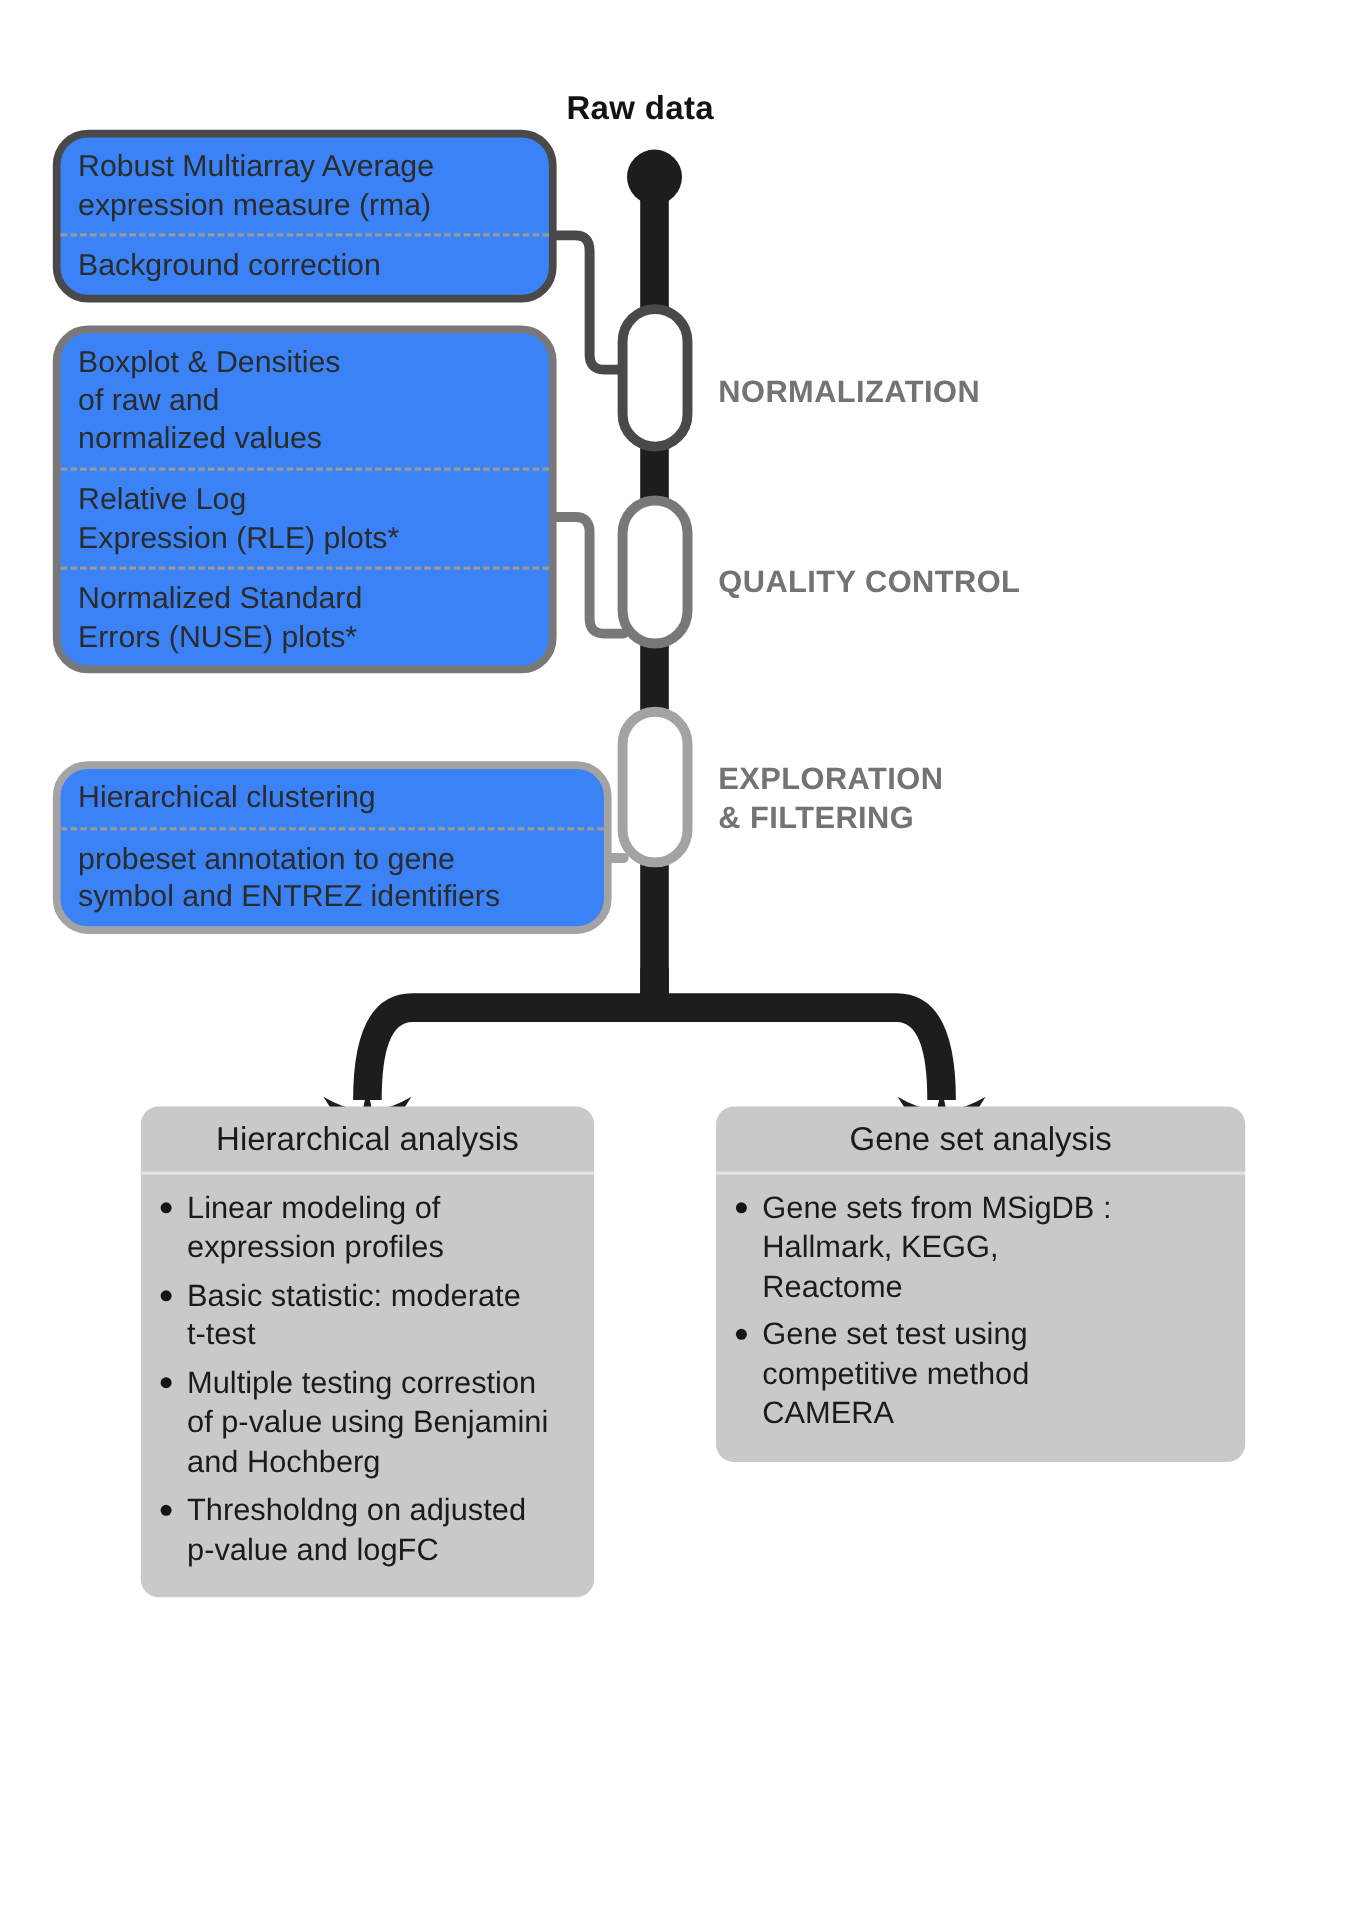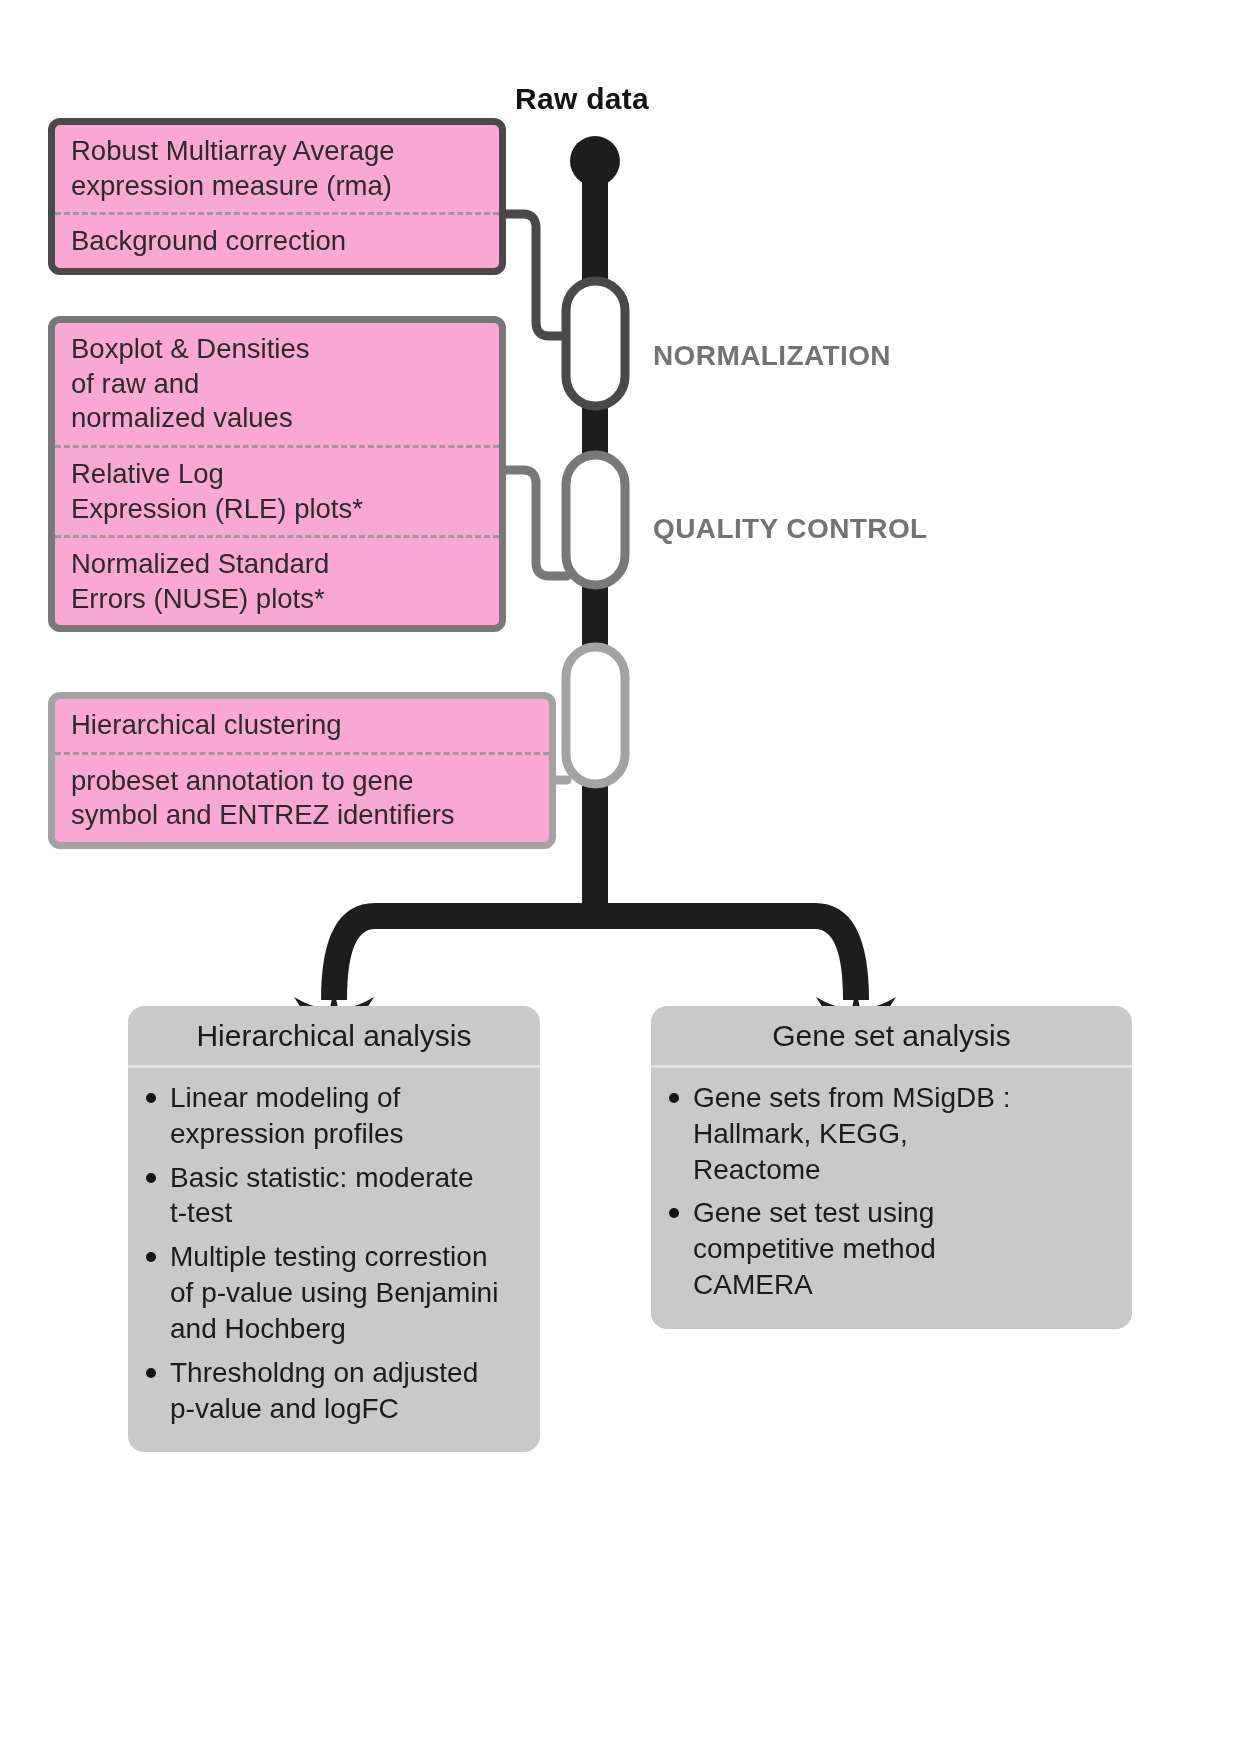--- a/index.html
+++ b/index.html
@@ -12,22 +12,22 @@
   }
   #diagram-root{position:absolute;left:0;top:0;width:1240px;height:1753px;}
 
   
   #spine-layer{position:absolute;left:0;top:0;width:1240px;height:1753px;}
 
   
   .step-box{
     position:absolute;
     box-sizing:border-box;
-    background:#f9a8d4;
-    border-radius:12px;
+    background:#3b82f6;
+    border-radius:32px;
     border-style:solid;
   }
   .step-box.tier-norm{border-color:#494949;border-width:7px;}
   .step-box.tier-qc{border-color:#787878;border-width:7px;}
   .step-box.tier-expl{border-color:#a3a3a3;border-width:7px;}
 
   .step-item{
     box-sizing:border-box;
     color:#2b2b2b;
     font-size:27.5px;
@@ -143,38 +143,40 @@
   </svg>
 
   <div id="raw-data-title" style="left:582px;top:82px;transform:translateX(-50%);">Raw data</div>
 
   <div class="step-box tier-norm" style="left:48px;top:118px;width:458px;">
     <div class="step-item">Robust Multiarray Average
 expression measure (rma)</div>
     <div class="step-item">Background correction</div>
   </div>
 
-  <div class="step-box tier-qc" style="left:48px;top:316px;width:458px;">
+  <div class="step-box tier-qc" style="left:48px;top:296px;width:458px;">
     <div class="step-item">Boxplot &amp; Densities
 of raw and
 normalized values</div>
     <div class="step-item">Relative Log
 Expression (RLE) plots*</div>
     <div class="step-item">Normalized Standard
 Errors (NUSE) plots*</div>
   </div>
 
   <div class="step-box tier-expl" style="left:48px;top:692px;width:508px;">
     <div class="step-item">Hierarchical clustering</div>
     <div class="step-item">probeset annotation to gene
 symbol and ENTREZ identifiers</div>
   </div>
 
   <div class="stage-label" style="left:653px;top:338px;">NORMALIZATION</div>
   <div class="stage-label" style="left:653px;top:511px;">QUALITY CONTROL</div>
+  <div class="stage-label" style="left:653px;top:690px;">EXPLORATION
+&amp; FILTERING</div>
 
   <div class="analysis-panel" style="left:128px;top:1006px;width:412px;">
     <div class="analysis-title">Hierarchical analysis</div>
     <ul class="analysis-list">
       <li>Linear modeling of
 expression profiles</li>
       <li>Basic statistic: moderate
 t-test</li>
       <li>Multiple testing correstion
 of p-value using Benjamini

